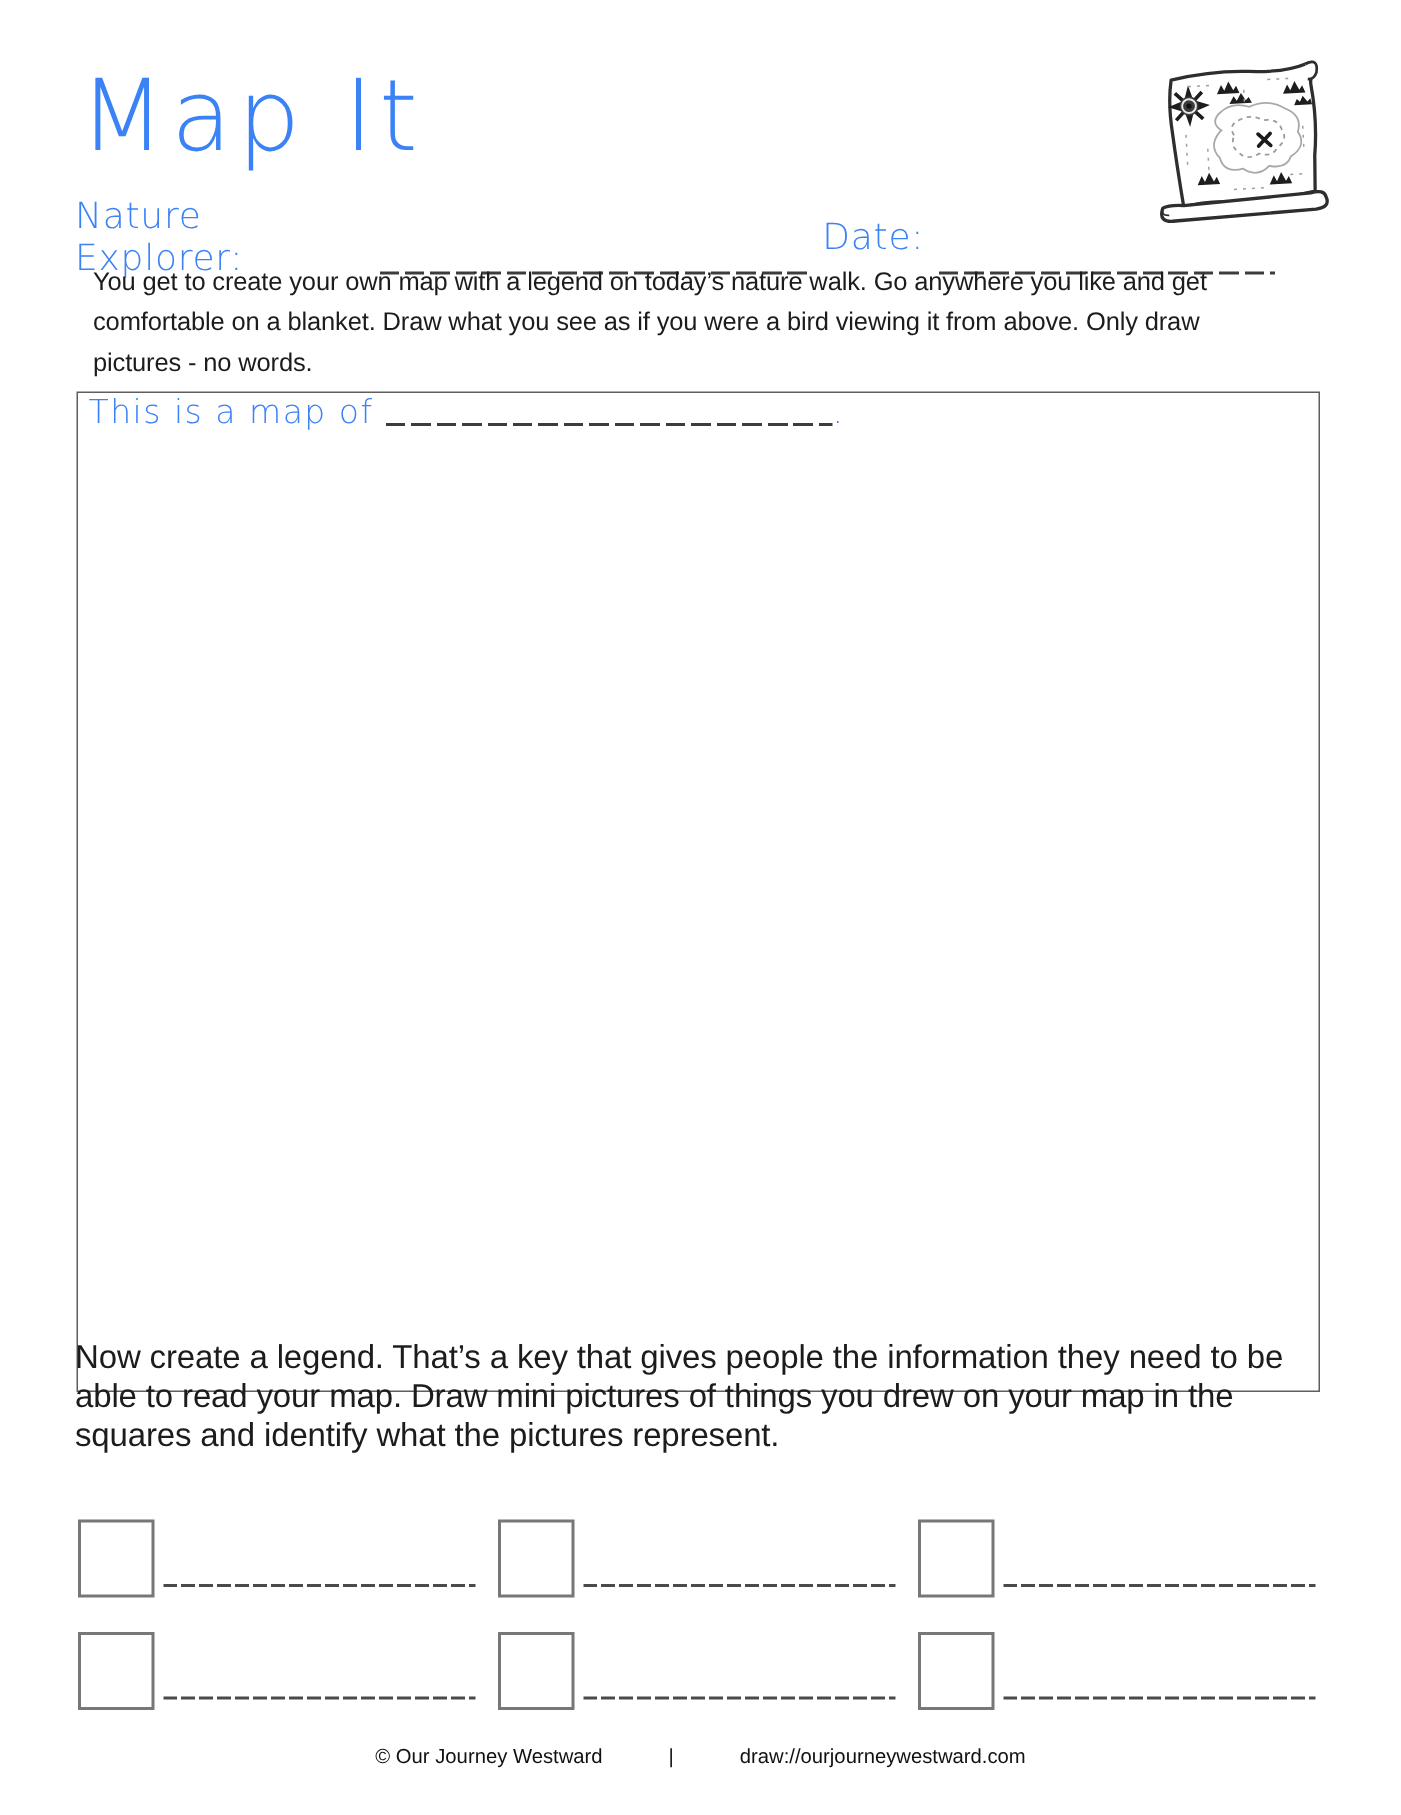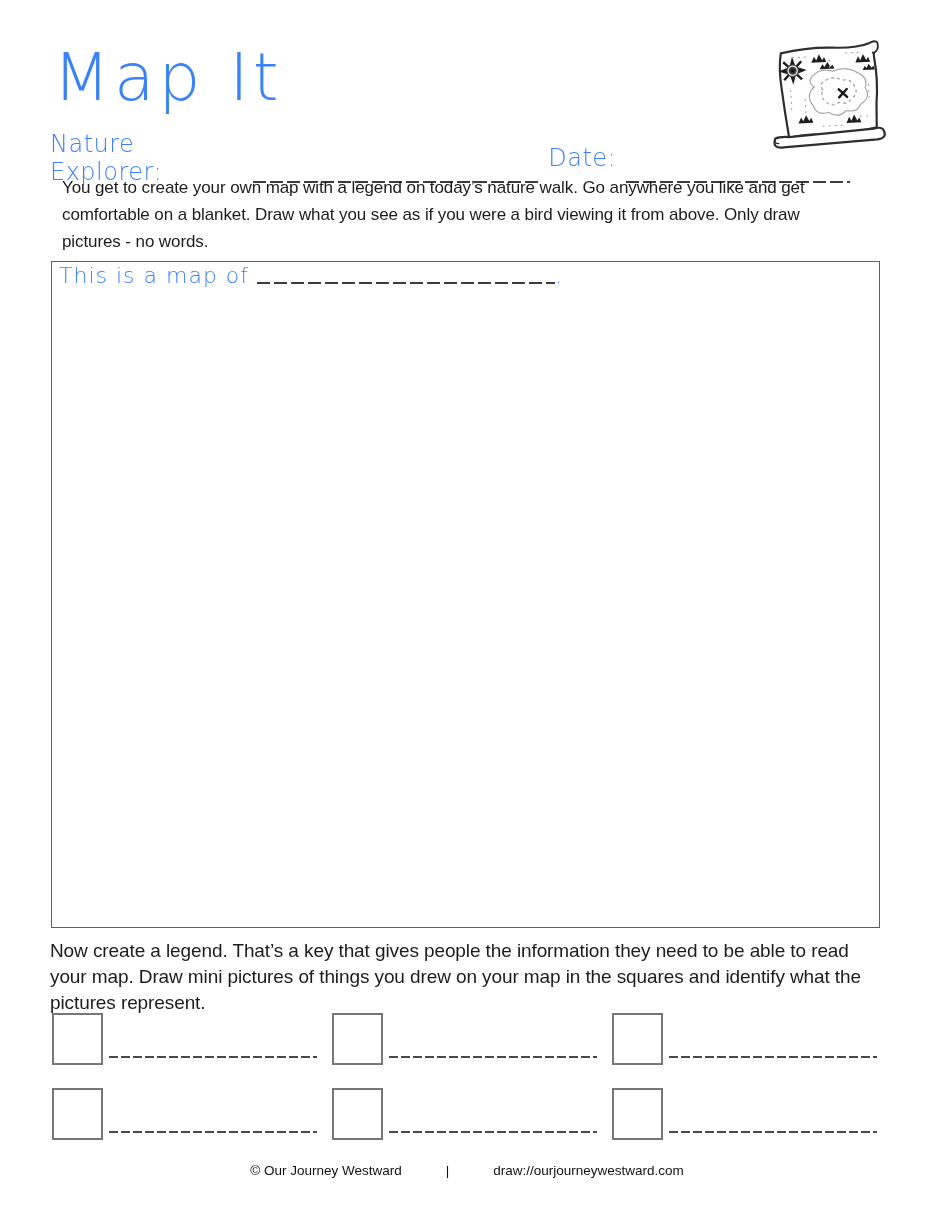--- a/index.html
+++ b/index.html
@@ -50,22 +50,22 @@
   }
   .map-caption {
     position: absolute; left: 7px; top: 1px;
     display: flex; align-items: center;
     font-size: 22px; letter-spacing: 1px;
   }
   .caption-blank { width: 298px; margin: 0 0 4px 8px; }
 
   
   .legend-text {
-    position: absolute; left: 50px; top: 938px; width: 824px;
-    font-size: 19px; line-height: 26px; letter-spacing: -0.1px;
+    position: absolute; left: 50px; top: 892px; width: 824px;
+    font-size: 22px; line-height: 26px; letter-spacing: -0.1px;
   }
 
   
   .legend-grid {
     position: absolute; left: 52px; top: 1013px; width: 825px;
     display: grid; grid-template-columns: repeat(3, 1fr);
     column-gap: 15px; row-gap: 23px;
   }
   .legend-cell { display: flex; align-items: flex-end; height: 52px; }
   .legend-square {

